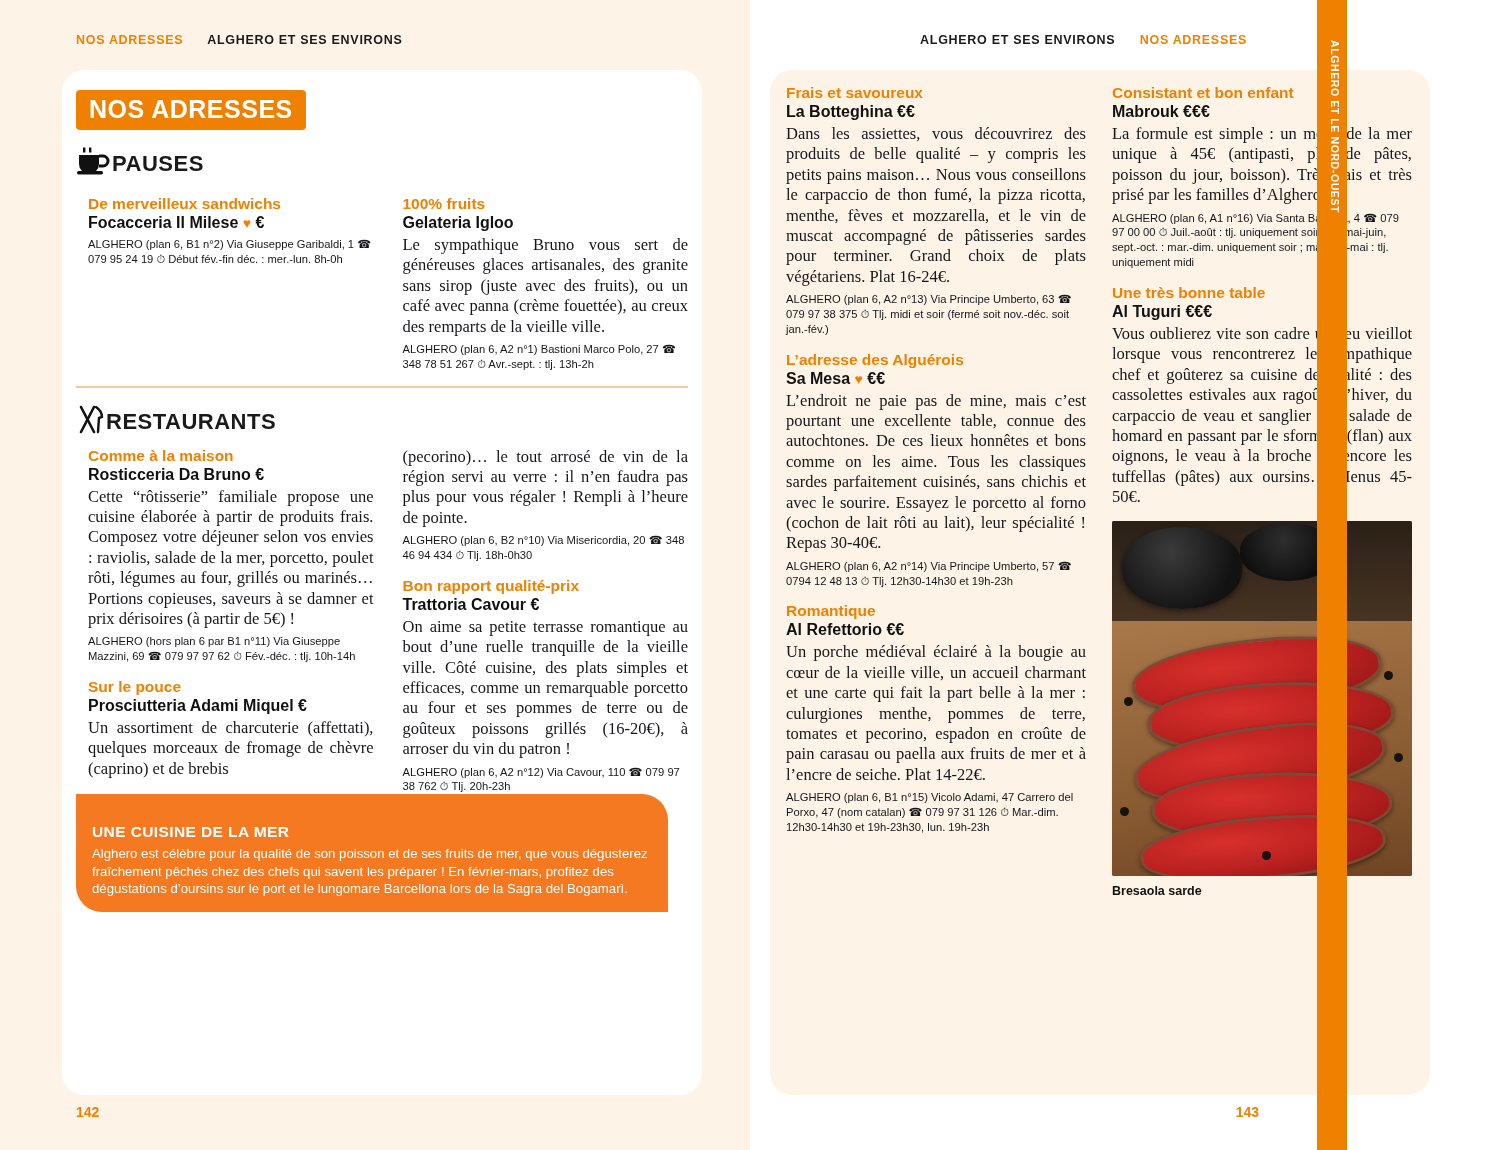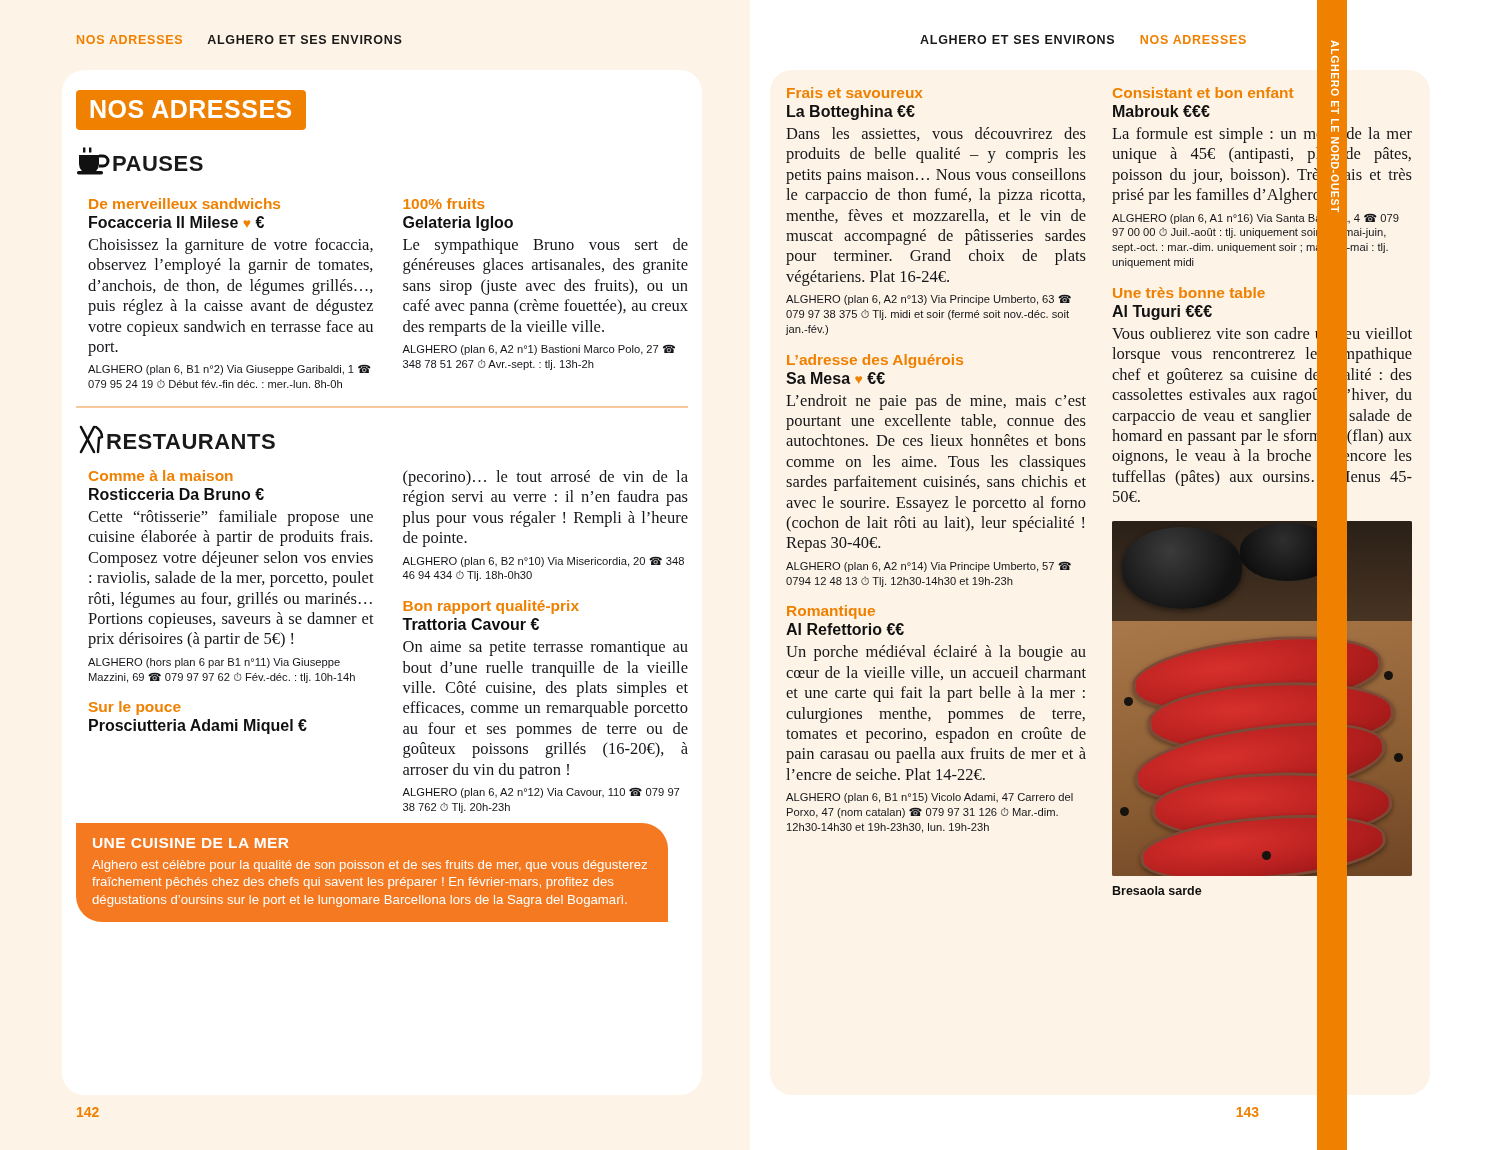--- a/index.html
+++ b/index.html
@@ -152,25 +152,25 @@
   .meta {
     font-family:"Liberation Sans", sans-serif;
     font-size:11.2px;
     line-height:1.33;
     color:#15161a;
     margin-top:5px;
   }
 
   
   .infobox {
-    margin-top:8px;
+    margin-top:0;
     background:#f47920;
     color:#ffffff;
     border-radius:0 26px 0 26px;
-    padding:11px 16px 14px 16px;
+    padding:29px 16px 14px 16px;
     width:592px;
   }
   .infobox .ib-title {
     font-family:"Liberation Sans", sans-serif;
     font-weight:bold;
     font-size:15.5px;
     letter-spacing:0.4px;
     margin-bottom:4px;
   }
   .infobox .ib-body {
@@ -263,21 +263,20 @@
         </div>
 
         <div class="cols2">
           <div class="col">
             <div class="kicker">De merveilleux sandwichs</div>
             <div class="name">
               <span>Focacceria Il Milese</span>
               <span class="heart">♥</span>
               <span>€</span>
             </div>
-            <div class="body">Choisissez la garniture de votre focaccia, observez l’employé la garnir de tomates, d’anchois, de thon, de légumes grillés…, puis réglez à la caisse avant de dégustez votre copieux sandwich en terrasse face au port.</div>
             <div class="meta">ALGHERO (plan 6, B1 n°2) Via Giuseppe Garibaldi, 1 ☎ 079 95 24 19 ⏱ Début fév.-fin déc. : mer.-lun. 8h-0h</div>
           </div>
           <div class="col">
             <div class="kicker">100% fruits</div>
             <div class="name">Gelateria Igloo</div>
             <div class="body">Le sympathique Bruno vous sert de généreuses glaces artisanales, des granite sans sirop (juste avec des fruits), ou un café avec panna (crème fouettée), au creux des remparts de la vieille ville.</div>
             <div class="meta">ALGHERO (plan 6, A2 n°1) Bastioni Marco Polo, 27 ☎ 348 78 51 267 ⏱ Avr.-sept. : tlj. 13h-2h</div>
           </div>
         </div>
 
@@ -299,20 +298,21 @@
 
         <div class="cols2">
           <div class="col">
             <div class="kicker" style="margin-top:8px">Comme à la maison</div>
             <div class="name">Rosticceria Da Bruno €</div>
             <div class="body">Cette “rôtisserie” familiale propose une cuisine élaborée à partir de produits frais. Composez votre déjeuner selon vos envies : raviolis, salade de la mer, porcetto, poulet rôti, légumes au four, grillés ou marinés… Portions copieuses, saveurs à se damner et prix dérisoires (à partir de 5€) !</div>
             <div class="meta">ALGHERO (hors plan 6 par B1 n°11) Via Giuseppe Mazzini, 69 ☎ 079 97 97 62 ⏱ Fév.-déc. : tlj. 10h-14h</div>
 
             <div class="kicker">Sur le pouce</div>
             <div class="name">Prosciutteria Adami Miquel €</div>
+            <div class="body">Un assortiment de charcuterie (affettati), quelques morceaux de fromage de chèvre (caprino) et de brebis</div>
           </div>
 
           <div class="col">
             <div class="body" style="margin-top:8px">(pecorino)… le tout arrosé de vin de la région servi au verre : il n’en faudra pas plus pour vous régaler ! Rempli à l’heure de pointe.</div>
             <div class="meta">ALGHERO (plan 6, B2 n°10) Via Misericordia, 20 ☎ 348 46 94 434 ⏱ Tlj. 18h-0h30</div>
 
             <div class="kicker">Bon rapport qualité-prix</div>
             <div class="name">Trattoria Cavour €</div>
             <div class="body">On aime sa petite terrasse romantique au bout d’une ruelle tranquille de la vieille ville. Côté cuisine, des plats simples et efficaces, comme un remarquable porcetto au four et ses pommes de terre ou de goûteux poissons grillés (16-20€), à arroser du vin du patron !</div>
             <div class="meta">ALGHERO (plan 6, A2 n°12) Via Cavour, 110 ☎ 079 97 38 762 ⏱ Tlj. 20h-23h</div>

